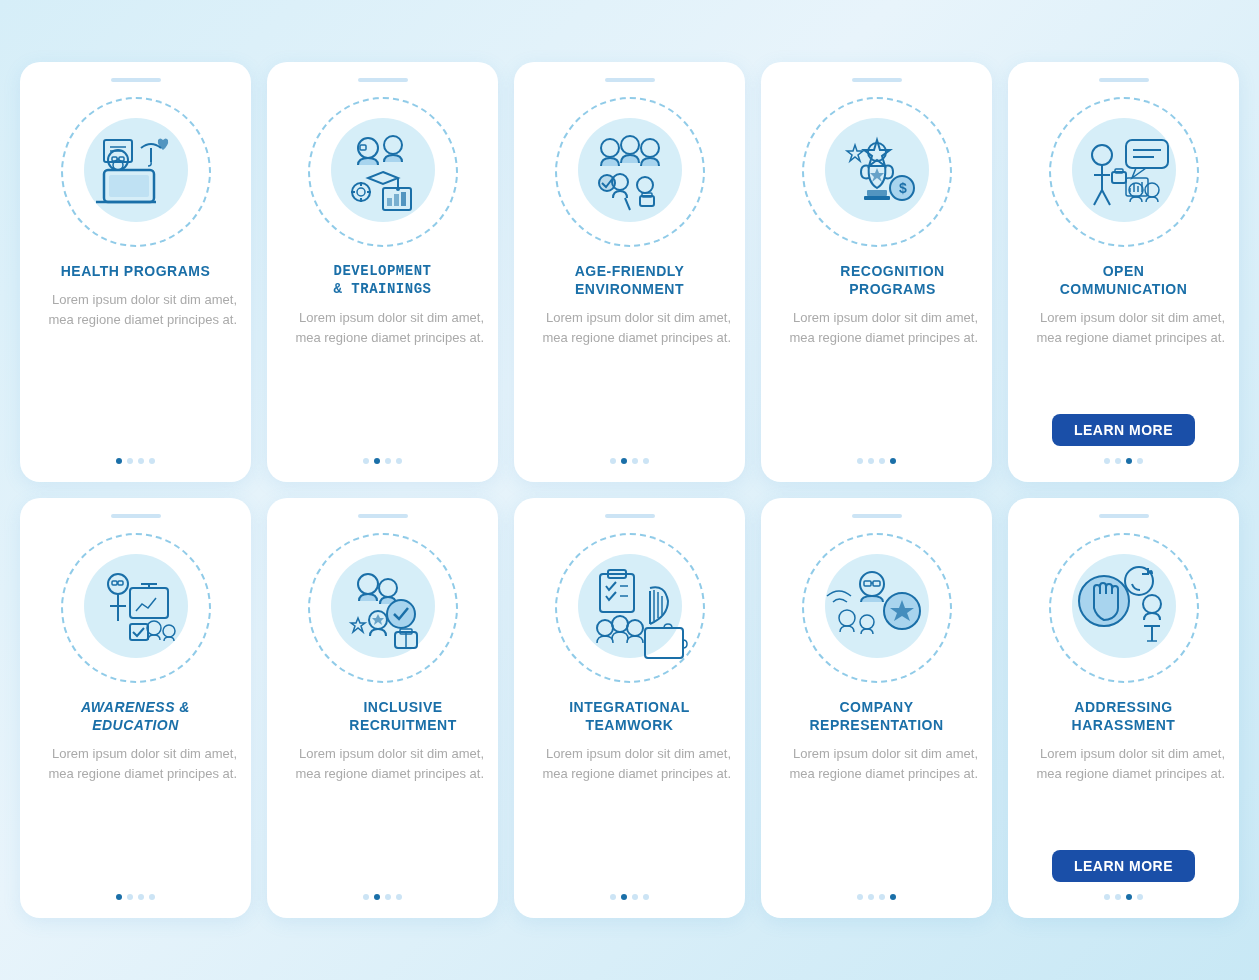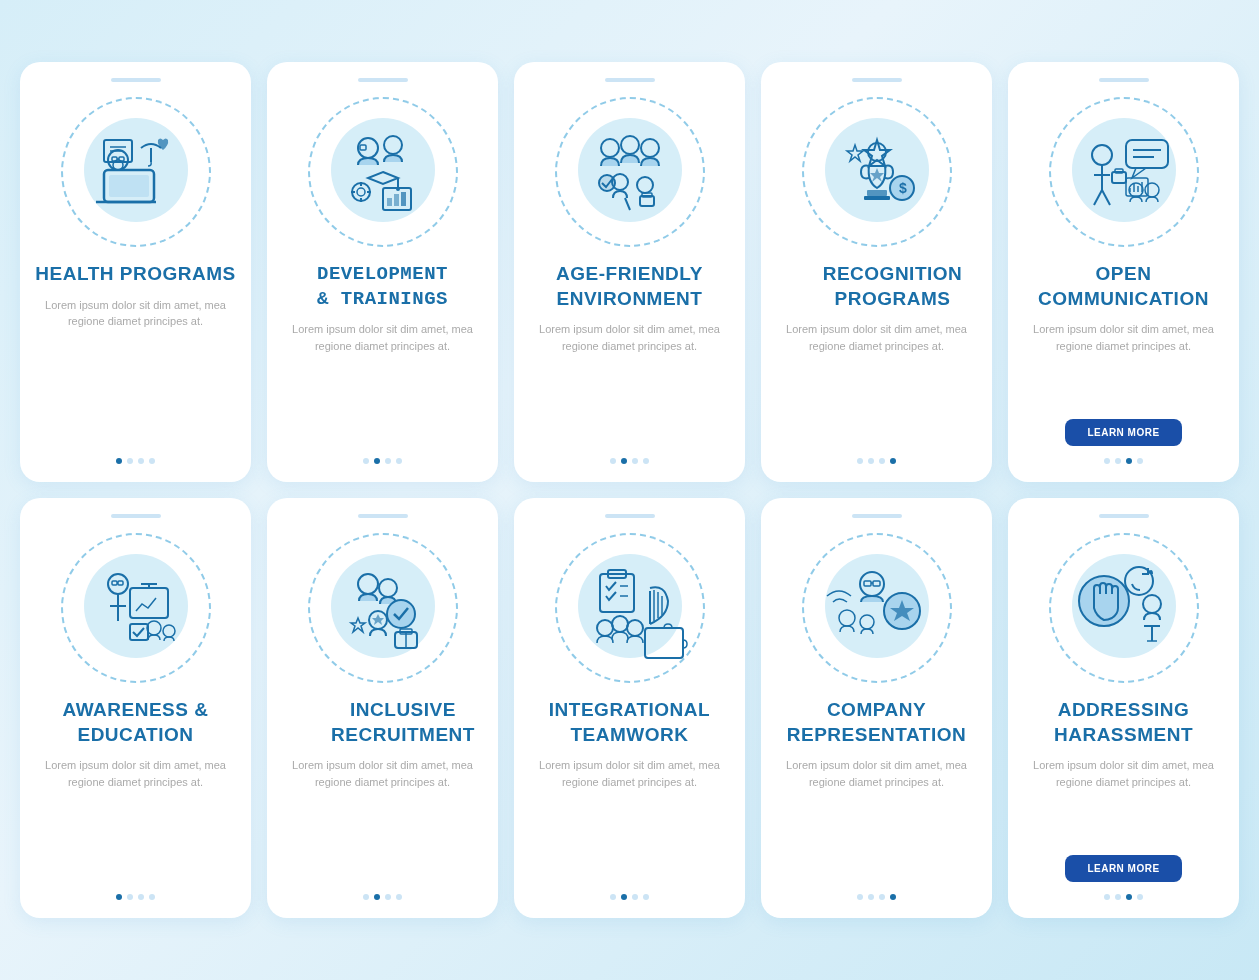--- a/index.html
+++ b/index.html
@@ -54,33 +54,33 @@
       border-radius: 50%;
       border: 2.5px dashed #90cbe8;
       top: 5px;
       left: 5px;
     }
     .icon-svg {
       position: relative;
       z-index: 2;
     }
     .card-title {
-      font-size: 19px;
+      font-size: 14px;
       font-weight: 800;
       color: #1a6fa8;
       text-align: center;
       text-transform: uppercase;
       letter-spacing: 0.5px;
       margin-bottom: 10px;
       line-height: 1.3;
     }
     .card-body {
-      font-size: 11px;
+      font-size: 13px;
       color: #aaa;
-      text-align: center;
+      text-align: right;
       line-height: 1.5;
       flex: 1;
     }
     .card-dots {
       display: flex;
       gap: 5px;
       align-items: center;
       margin-top: 12px;
     }
     .dot {
@@ -91,21 +91,21 @@
     }
     .dot.active {
       background: #1a6fa8;
     }
     .learn-more-btn {
       background: #1a4fa8;
       color: #fff;
       border: none;
       border-radius: 8px;
       padding: 8px 22px;
-      font-size: 10px;
+      font-size: 14px;
       font-weight: 700;
       letter-spacing: 0.5px;
       cursor: pointer;
       margin-top: 10px;
       text-transform: uppercase;
     }
   </style>
 </head>
 <body>
 
@@ -324,21 +324,21 @@
 
       <rect x="54" y="78" width="18" height="16" rx="2" fill="none" stroke="#1a6fa8" stroke-width="2"></rect>
       <polyline points="57,86 61,90 68,82" fill="none" stroke="#1a6fa8" stroke-width="2"></polyline>
 
       <circle cx="78" cy="82" r="7" fill="none" stroke="#1a6fa8" stroke-width="1.5"></circle>
       <path d="M72 94 Q72 89 78 89 Q84 89 84 94" fill="none" stroke="#1a6fa8" stroke-width="1.5"></path>
       <circle cx="93" cy="85" r="6" fill="none" stroke="#1a6fa8" stroke-width="1.5"></circle>
       <path d="M88 95 Q88 91 93 91 Q98 91 98 95" fill="none" stroke="#1a6fa8" stroke-width="1.5"></path>
     </svg></div>
       </div>
-      <div class="card-title" style="white-space: pre-line;">AWARENESS &amp;
+      <div class="card-title" style="white-space: pre-line; font-style: italic;">AWARENESS &amp;
 EDUCATION</div>
       <div class="card-body">Lorem ipsum dolor sit dim amet, mea regione diamet principes at.</div>
       <div class="card-dots">
         <div class="dot active"></div>
         <div class="dot"></div>
         <div class="dot"></div>
         <div class="dot"></div>
       </div>
     </div>
     <div class="card">

